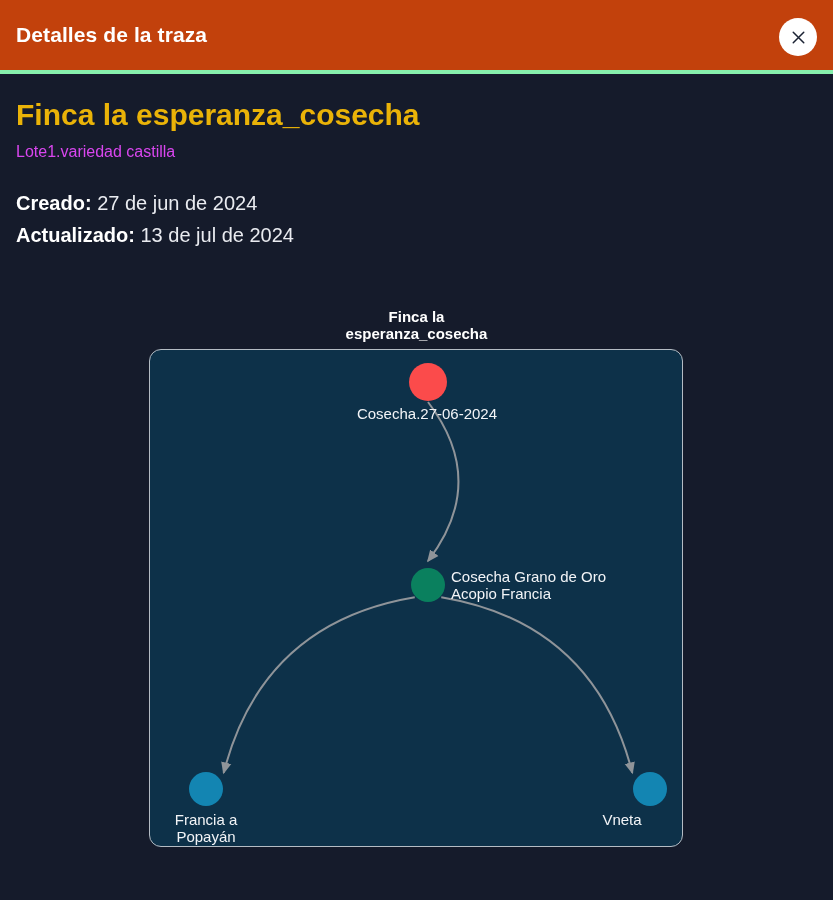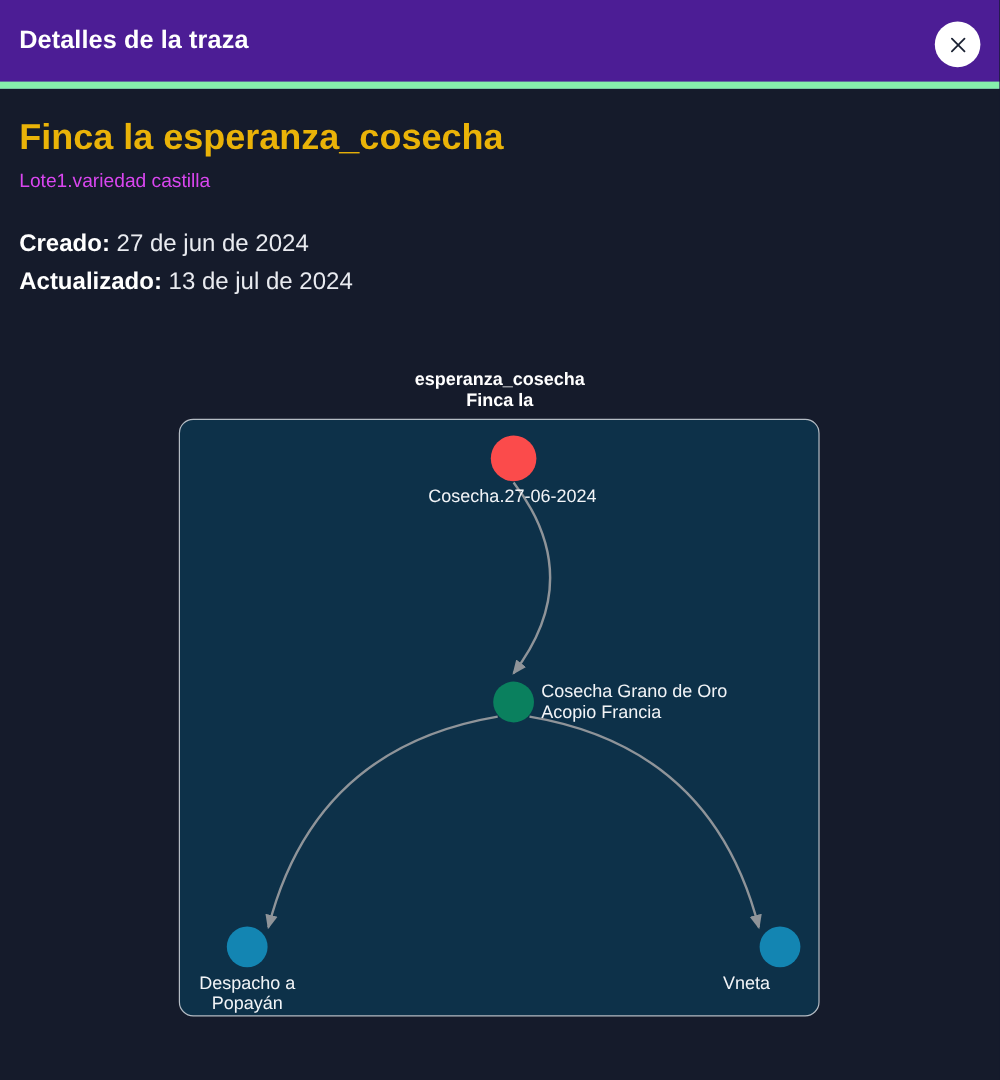--- a/index.html
+++ b/index.html
@@ -14,22 +14,22 @@
     color: #ffffff;
     overflow: hidden;
     position: relative;
   }
 
   
   .modal-header {
     position: relative;
     height: 74px;
     box-sizing: border-box;
-    border-bottom: 6px solid #86efac;
-    background: #4c1d95;
+    border-bottom: 4px solid #86efac;
+    background: #c2410c;
     display: flex;
     align-items: center;
     text-align: right;
   }
   .modal-title {
     margin-left: 16px;
     font-size: 21px;
     font-weight: bold;
     letter-spacing: .1px;
     color: #ffffff;
@@ -172,41 +172,41 @@
     </div>
     <div class="meta-row">
       <span class="meta-label">Actualizado:</span>
       <span>13 de jul de 2024</span>
     </div>
   </div>
 </div>
 
 <div class="graph-section">
   <div class="graph-title">
+    <span class="line">Finca la</span>
     <span class="line">esperanza_cosecha</span>
-    <span class="line">Finca la</span>
   </div>
 
   <div class="graph-canvas">
     <svg id="graph-edges" viewBox="0 0 534 498" preserveAspectRatio="none">
         <defs>
           <marker id="arrow" markerWidth="7" markerHeight="7" refX="5.2" refY="3" orient="auto" markerUnits="strokeWidth">
             <path d="M0,0.4 L6,3 L0,5.6 z" fill="#8f9499"></path>
           </marker>
         </defs>
         <path d="M278,52 Q338.9,131.5 278,211" fill="none" stroke="#8f9499" stroke-width="2" marker-end="url(#arrow)"></path>
         <path d="M264.74610462640294,247.17925520817028 Q112.08898256226615,272.8101241319716 73.6718604981294,422.760993055773" fill="none" stroke="#8f9499" stroke-width="2" marker-end="url(#arrow)"></path>
         <path d="M291.25389537359706,247.17925520817028 Q443.9110174377338,272.8101241319716 482.32813950187057,422.760993055773" fill="none" stroke="#8f9499" stroke-width="2" marker-end="url(#arrow)"></path>
       </svg>
     <div id="graph-nodes">
         <div class="node-dot" style="left: 278px; top: 32px; width: 38px; height: 38px; background: rgb(251, 75, 75);"></div>
         <div class="node-label center" style="left: 277px; top: 56px;">Cosecha.27-06-2024</div>
         <div class="node-dot" style="left: 278px; top: 235px; width: 34px; height: 34px; background: rgb(10, 128, 94);"></div>
         <div class="node-label right-of" style="left: 301px; top: 236px;">Cosecha Grano de Oro
 Acopio Francia</div>
         <div class="node-dot" style="left: 56px; top: 439px; width: 34px; height: 34px; background: rgb(19, 133, 178);"></div>
-        <div class="node-label center" style="left: 56px; top: 462px;">Despacho a
+        <div class="node-label center" style="left: 56px; top: 462px;">Francia a
 Popayán</div>
         <div class="node-dot" style="left: 500px; top: 439px; width: 34px; height: 34px; background: rgb(19, 133, 178);"></div>
         <div class="node-label center" style="left: 472px; top: 462px;">Vneta</div>
       </div>
   </div>
 </div>
 
 </body></html>

